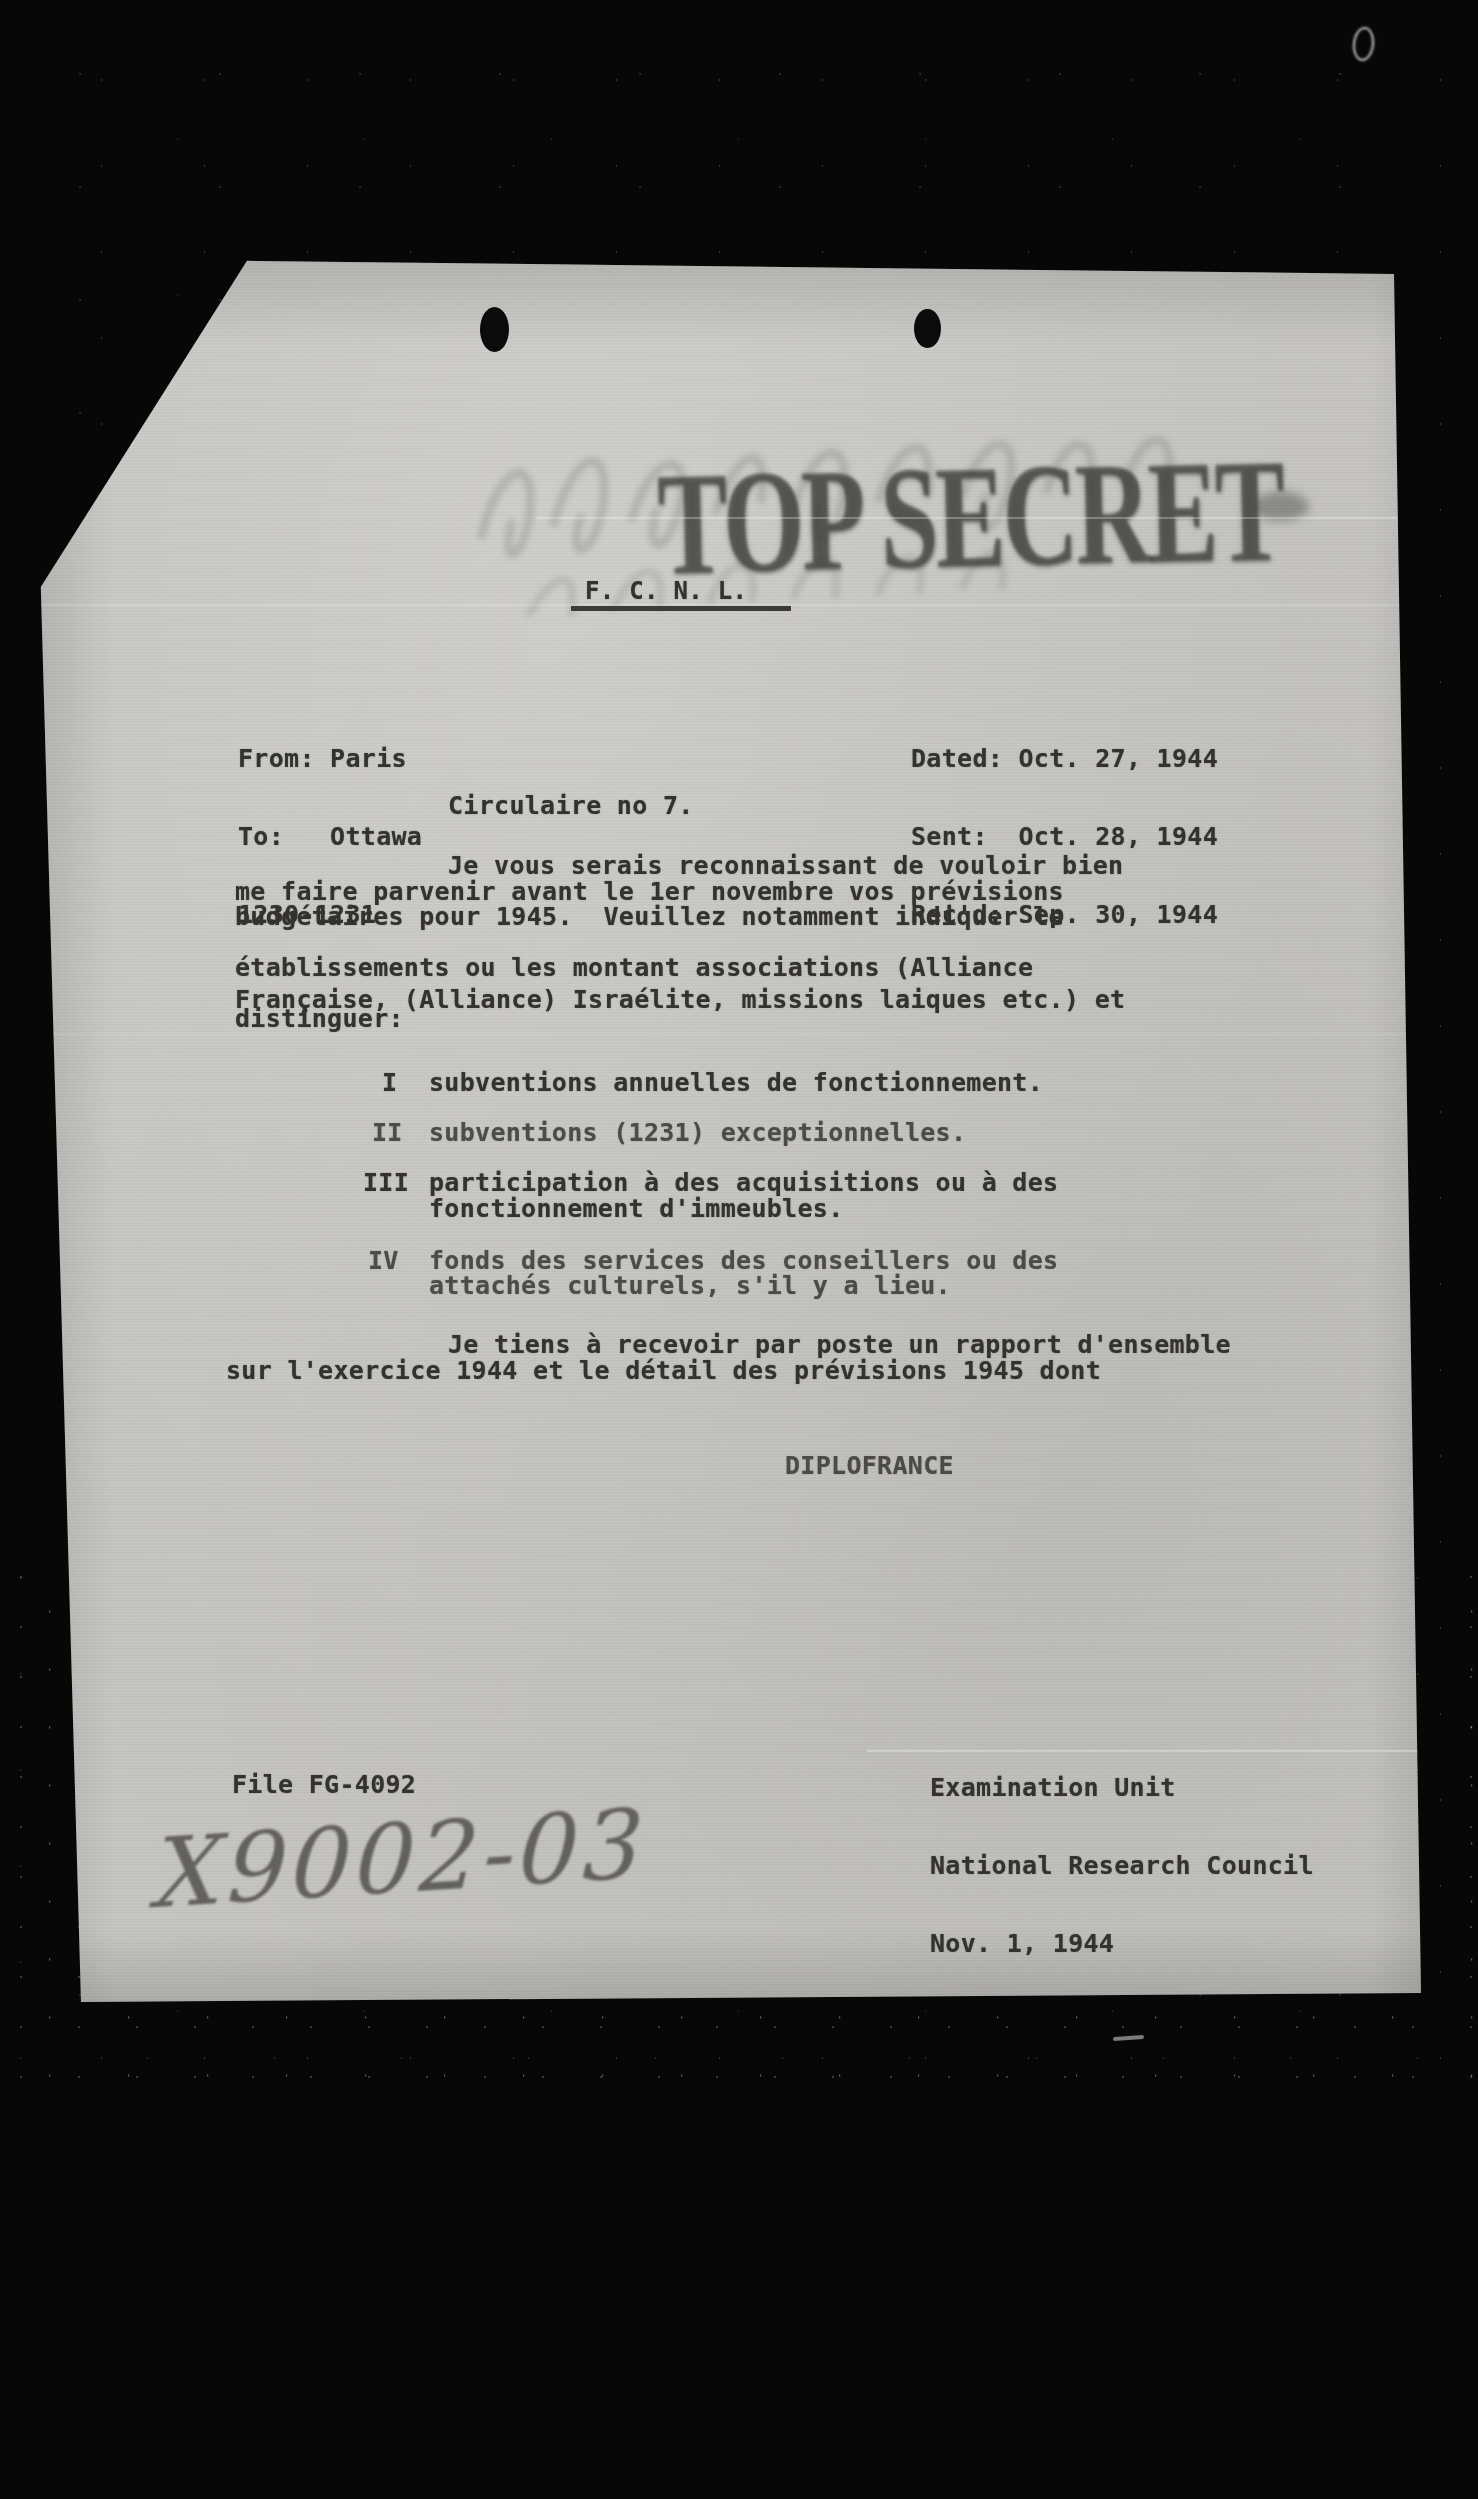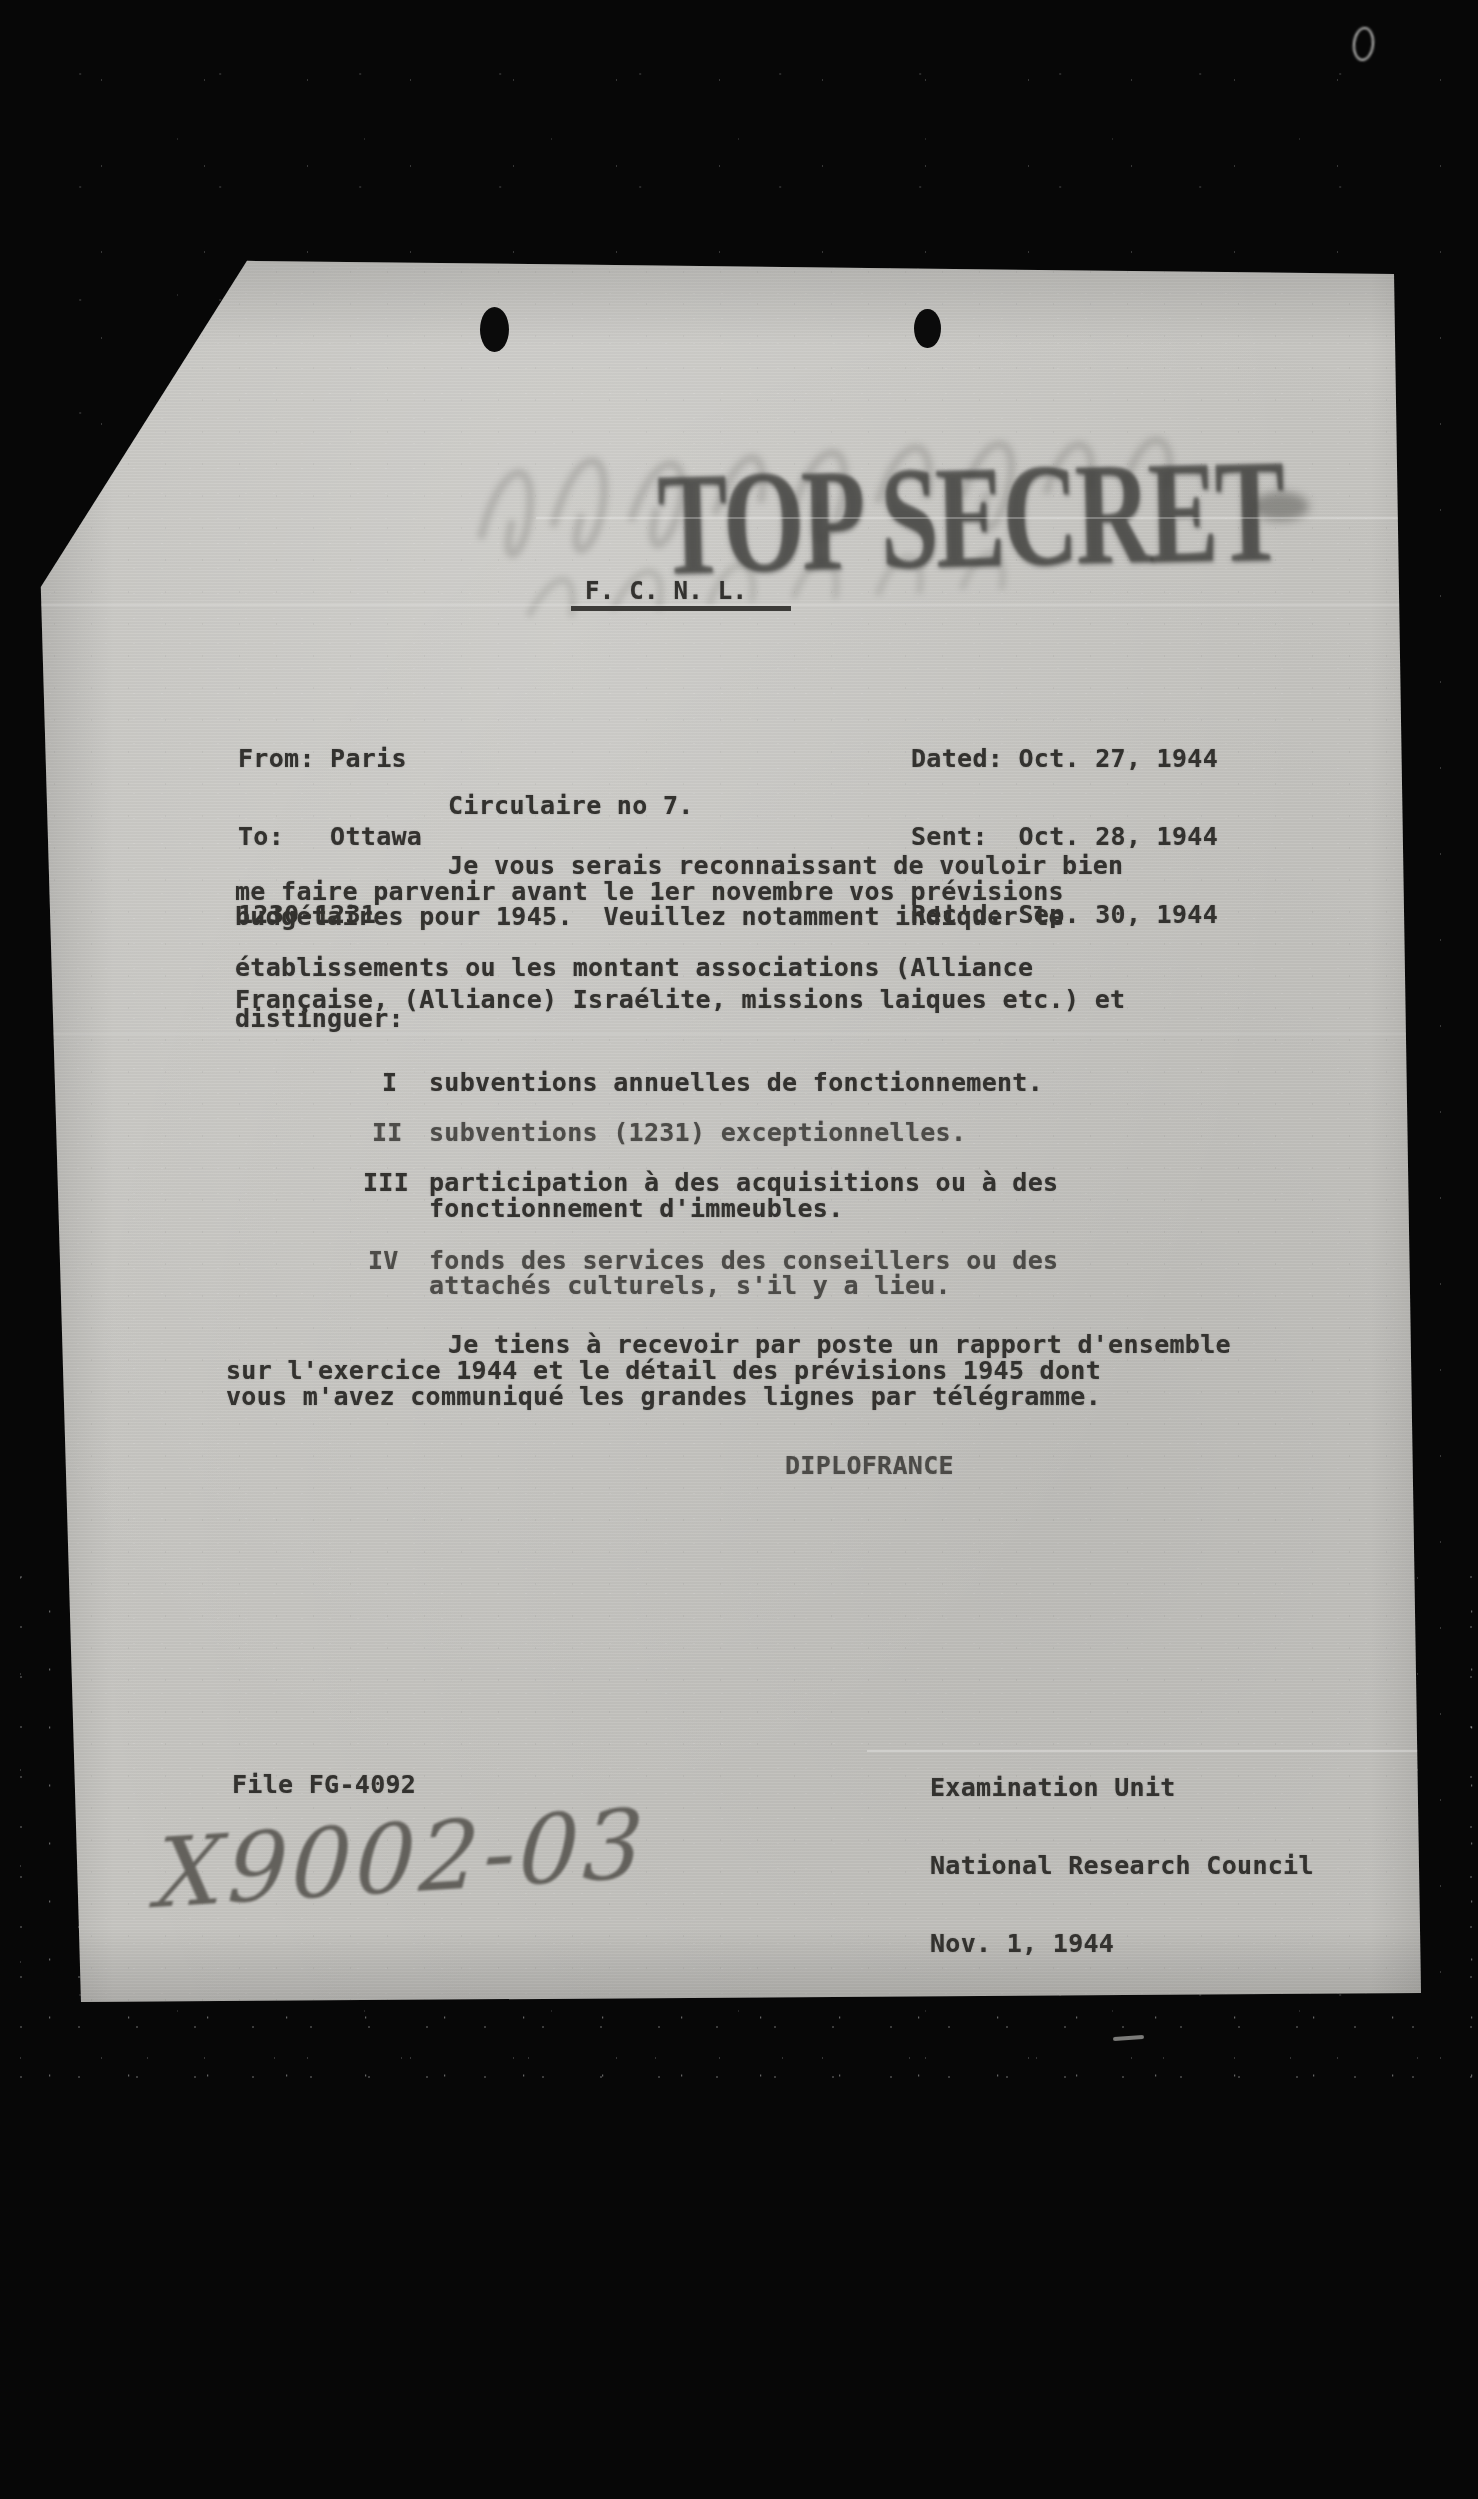--- a/index.html
+++ b/index.html
@@ -131,21 +131,20 @@
     <div class="type" style="left:327px;top:914px;">III</div>
     <div class="type" style="left:393px;top:914px;">participation à des acquisitions ou à des</div>
     <div class="type" style="left:393px;top:940px;">fonctionnement d'immeubles.</div>
 
     <div class="type faded" style="left:332px;top:992px;">IV</div>
     <div class="type faded" style="left:393px;top:992px;">fonds des services des conseillers ou des</div>
     <div class="type faded" style="left:393px;top:1017px;">attachés culturels, s'il y a lieu.</div>
 
     <div class="type" style="left:412px;top:1076px;text-align:center;">Je tiens à recevoir par poste un rapport d'ensemble</div>
     <div class="type" style="left:190px;top:1102px;">sur l'exercice 1944 et le détail des prévisions 1945 dont</div>
-    <div class="type" style="left:190px;top:1128px;">vous m'avez communiqué les grandes lignes par télégramme.</div>
 
     <div class="type faded" style="left:749px;top:1197px;">DIPLOFRANCE</div>
 
     <div class="type block" style="left:894px;top:1467px;">
       <div>Examination Unit</div>
       <div>National Research Council</div>
       <div>Nov. 1, 1944</div>
     </div>
     <div class="type" style="left:196px;top:1516px;">File FG-4092</div>
 

